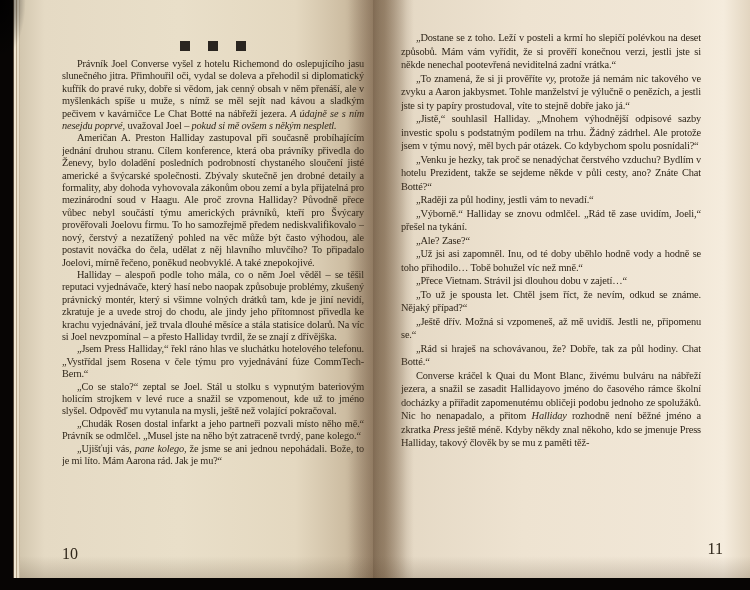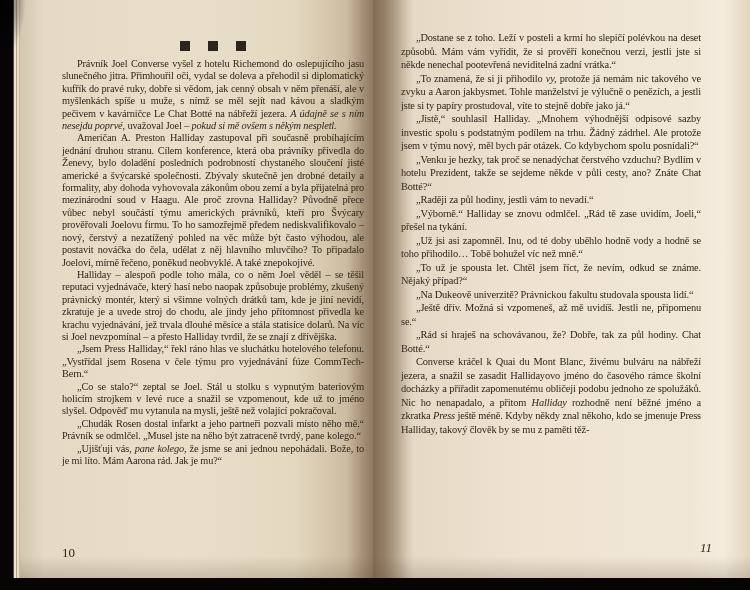--- a/index.html
+++ b/index.html
@@ -61,24 +61,24 @@
   .textcol em { font-style: italic; }
   .col-left {
     left: 42px; top: 58px; width: 302px; height: 484px;
     font-size: 10.3px; line-height: 12.4px;
   }
   .col-right {
     left: 28px; top: 31px; width: 300px; height: 505px;
     font-size: 10.4px; line-height: 13.5px;
   }
   .pagenum {
-    position: absolute; color: #2f261a; font-size: 13px;
+    position: absolute; color: #2f261a; font-size: 16px;
   }
   .pagenum-left { left: 42px; top: 545px; }
-  .pagenum-right { left: 293px; top: 540px; width: 46px; text-align: right; font-style: italic; }
+  .pagenum-right { left: 304px; top: 540px; width: 46px; text-align: right; }
   .bottom-bar {
     position: absolute; left: 0; bottom: 0; width: 750px; height: 12px;
     background: #070504; z-index: 4;
   }
   .corner-shade {
     position: absolute; left: 0; top: 0; width: 26px; height: 60px;
     background: radial-gradient(ellipse at 0% 0%, rgba(0,0,0,0.85) 0%, rgba(0,0,0,0) 70%);
     z-index: 4; pointer-events: none;
   }
 </style>
@@ -103,28 +103,29 @@
         <p><span>„Co se stalo?“ zeptal se Joel. Stál u stolku s vypnutým bateriovým holicím strojkem v levé ruce a snažil se vzpomenout, kde už to jméno slyšel. Odpověď mu vytanula na mysli, ještě než volající pokračoval.</span></p>
         <p><span>„Chudák Rosen dostal infarkt a jeho partneři pozvali místo něho mě.“ Právník se odmlčel. „Musel jste na něho být zatraceně tvrdý, pane kolego.“</span></p>
         <p><span>„Ujišťuji vás, </span><em>pane kolego,</em><span> že jsme se ani jednou nepohádali. Bože, to je mi líto. Mám Aarona rád. Jak je mu?“</span></p>
       </div>
     <div class="pagenum pagenum-left">10</div>
   </div>
 
   <div class="page page-right">
     <div class="textcol col-right">
         <p><span>„Dostane se z toho. Leží v posteli a krmí ho slepičí polévkou na deset způsobů. Mám vám vyřídit, že si prověří konečnou verzi, jestli jste si někde nenechal pootevřená neviditelná zadní vrátka.“</span></p>
-        <p><span>„To znamená, že si ji přihodilo </span><em>vy,</em><span> protože já nemám nic takového ve zvyku a Aaron jakbysmet. Tohle manželství je výlučně o penězích, a jestli jste si ty papíry prostudoval, víte to stejně dobře jako já.“</span></p>
+        <p><span>„To znamená, že si ji prověříte </span><em>vy,</em><span> protože já nemám nic takového ve zvyku a Aaron jakbysmet. Tohle manželství je výlučně o penězích, a jestli jste si ty papíry prostudoval, víte to stejně dobře jako já.“</span></p>
         <p><span>„Jistě,“ souhlasil Halliday. „Mnohem výhodnější odpisové sazby investic spolu s podstatným podílem na trhu. Žádný zádrhel. Ale protože jsem v týmu nový, měl bych pár otázek. Co kdybychom spolu posnídali?“</span></p>
         <p><span>„Venku je hezky, tak proč se nenadýchat čerstvého vzduchu? Bydlím v hotelu Prezident, takže se sejdeme někde v půli cesty, ano? Znáte Chat Botté?“</span></p>
         <p><span>„Raději za půl hodiny, jestli vám to nevadí.“</span></p>
         <p><span>„Výborně.“ Halliday se znovu odmlčel. „Rád tě zase uvidím, Joeli,“ přešel na tykání.</span></p>
+        <p><span>„Ale? Zase?“</span></p>
         <p><span>„Už jsi asi zapomněl. Inu, od té doby uběhlo hodně vody a hodně se toho přihodilo… Tobě bohužel víc než mně.“</span></p>
+        <p><span>„Přece Vietnam. Strávil jsi dlouhou dobu v zajetí…“</span></p>
         <p><span>„To už je spousta let. Chtěl jsem říct, že nevím, odkud se známe. Nějaký případ?“</span></p>
-        <p><span>„Na Dukeově univerzitě? Právnickou fakultu studovala spousta lidí.“</span></p>
         <p><span>„Ještě dřív. Možná si vzpomeneš, až mě uvidíš. Jestli ne, připomenu se.“</span></p>
         <p><span>„Rád si hraješ na schovávanou, že? Dobře, tak za půl hodiny. Chat Botté.“</span></p>
         <p><span>Converse kráčel k Quai du Mont Blanc, živému bulváru na nábřeží jezera, a snažil se zasadit Hallidayovo jméno do časového rámce školní docházky a přiřadit zapomenutému obličeji podobu jednoho ze spolužáků. Nic ho nenapadalo, a přitom </span><em>Halliday</em><span> rozhodně není běžné jméno a zkratka </span><em>Press</em><span> ještě méně. Kdyby někdy znal někoho, kdo se jmenuje Press Halliday, takový člověk by se mu z paměti těž-</span></p>
       </div>
     <div class="pagenum pagenum-right">11</div>
   </div>
 
   <div class="gutter-shadow"></div>
   <div class="corner-shade"></div>
   <div class="bottom-bar"></div>

